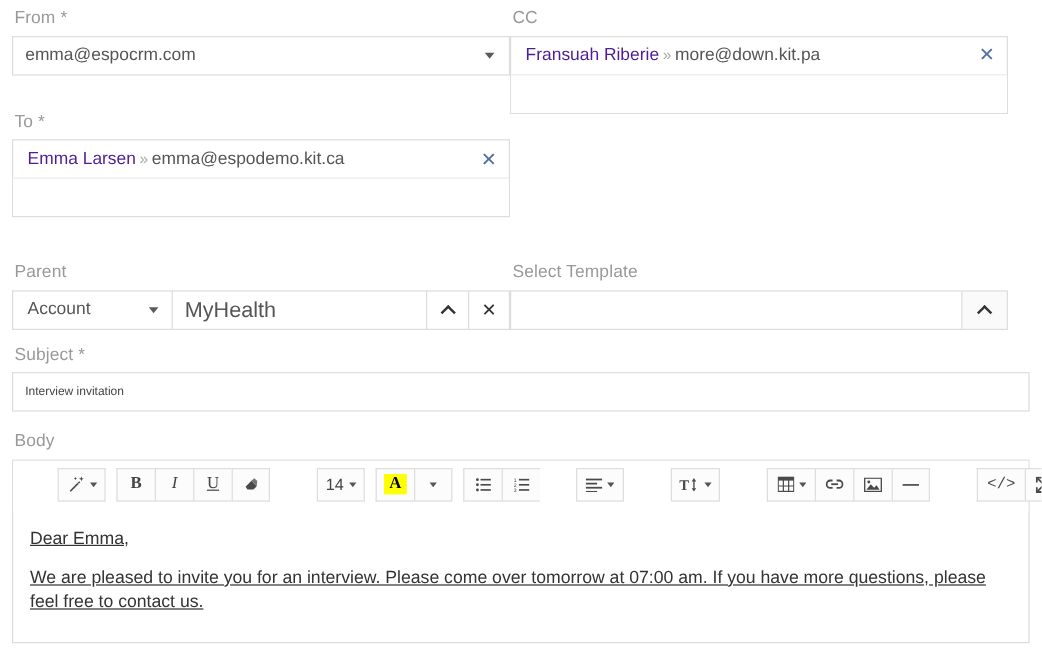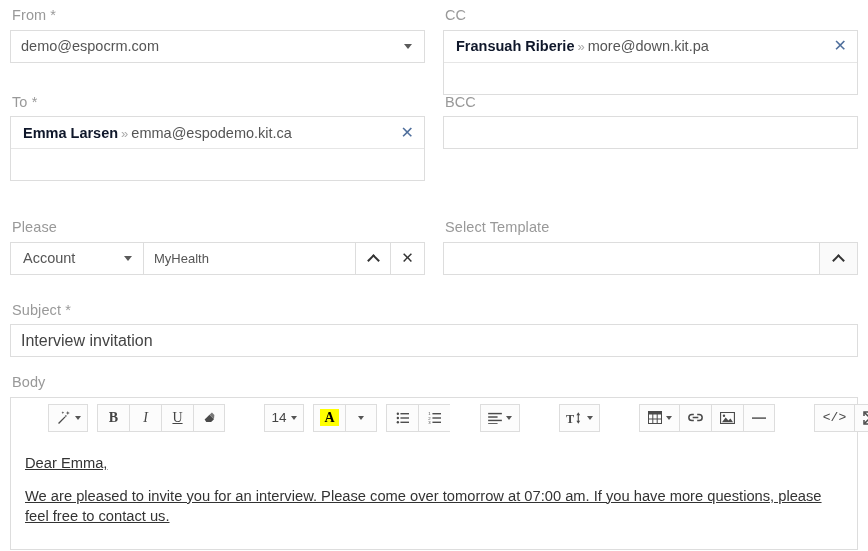--- a/index.html
+++ b/index.html
@@ -5,21 +5,21 @@
   * { box-sizing: border-box; }
   html, body {
     margin: 0; padding: 0;
     width: 868px; height: 551px;
     background: #ffffff;
     font-family: "Liberation Sans", sans-serif;
     overflow: hidden;
   }
   .page { position: relative; width: 868px; height: 551px; padding: 0 10px; }
 
-  .row { display: flex; gap: 18px; }
+  .row { display: flex; }
   .col { width: 415px; flex: 0 0 415px; }
   .col-wide { width: 848px; flex: 0 0 848px; }
 
   .field-label {
     font-size: 14.5px;
     color: #999999;
     font-weight: 400;
     line-height: 1;
     margin: 0 0 7px 2px;
     letter-spacing: .1px;
@@ -55,21 +55,21 @@
 
   
   .linkmulti { border: 1px solid #dddddd; background:#fff; }
   .lm-item {
     display: flex; align-items: center; justify-content: space-between;
     height: 32px; padding: 0 10px 0 12px;
     border-bottom: 1px solid #e6e6e6;
     font-size: 14.5px; color: #555555;
     white-space: nowrap; overflow: hidden;
   }
-  .lm-item .nm { color:#0f172a;font-weight:bold; }
+  .lm-item .nm { color:#4c1d95; }
   .lm-item .sep { color:#aaaaaa; padding: 0 3px; font-size: 13px; }
   .lm-item .em { color:#555; }
   .lm-x {
     color: #4f6f9c; font-size: 16px; font-weight: bold; line-height: 1;
     cursor: pointer; padding-left: 8px; font-family: "DejaVu Sans", sans-serif;
   }
   .lm-input { height: 31px; background:#fff; }
   .plainbox { border:1px solid #dddddd; background:#fff; height:33px; }
 
   
@@ -77,21 +77,21 @@
   .group .seg-select {
     width: 133px; flex: 0 0 133px;
     border: 1px solid #dddddd; border-right: none;
     height: 33px; display:flex; align-items:center; justify-content: space-between;
     padding: 0 9px 0 12px; font-size:14.5px; color:#555; background:#fff;
   }
   .group .seg-text {
     flex: 1 1 auto;
     border: 1px solid #dddddd; border-right: none;
     height: 33px; display:flex; align-items:center; padding: 0 10px;
-    font-size:13px; color:#555; background:#fff;
+    font-size:18px; color:#555; background:#fff;
   }
   .btn-sq {
     width: 35px; flex: 0 0 35px; height: 33px;
     border: 1px solid #dddddd; border-right: none;
     background: #ffffff;
     display:flex; align-items:center; justify-content:center;
     cursor: pointer;
   }
   .btn-sq:last-child { border-right: 1px solid #dddddd; }
   .chev-up {
@@ -103,21 +103,21 @@
             font-family:"DejaVu Sans", sans-serif; }
 
   .tpl-group { display:flex; }
   .tpl-input { flex:1 1 auto; border:1px solid #dddddd; border-right:none; height:33px; background:#fff; }
   .tpl-btn { width:39px; flex:0 0 39px; height:33px; border:1px solid #dddddd;
              background:#fafafa; display:flex; align-items:center; justify-content:center; cursor:pointer; }
 
   .subject-input {
     border:1px solid #dddddd; background:#fff; height:33px;
     display:flex; align-items:center; padding: 0 10px;
-    font-size:16px; color:#444444;
+    font-size:10px; color:#444444;
   }
 
   
   .editor { border: 1px solid #dddddd; background: #ffffff; }
   .toolbar {
     display: flex; align-items: center; gap: 9px;
     padding: 6px 7px; background: #ffffff;
     border-bottom: 1px solid #ffffff;
   }
   .tgroup { display: flex; }
@@ -143,21 +143,21 @@
 </style>
 </head>
 <body>
 
 <div class="page">
 
   <div class="row" style="margin-top:8px;">
     <div class="col">
       <div class="field-label">From *</div>
       <div class="control sel">
-        <span>demo@espocrm.com</span>
+        <span>emma@espocrm.com</span>
         <span class="caret-down"></span>
       </div>
     </div>
 
     <div class="col">
       <div class="field-label">CC</div>
       <div class="linkmulti">
         <div class="lm-item">
           <span>
             <span class="nm">Fransuah Riberie</span><span class="sep">»</span><span class="em">more@down.kit.pa</span>
@@ -176,29 +176,25 @@
         <div class="lm-item">
           <span>
             <span class="nm">Emma Larsen</span><span class="sep">»</span><span class="em">emma@espodemo.kit.ca</span>
           </span>
           <span class="lm-x">✕</span>
         </div>
         <div class="lm-input"></div>
       </div>
     </div>
 
-    <div class="col">
-      <div class="field-label">BCC</div>
-      <div class="plainbox"></div>
-    </div>
   </div>
 
   <div class="row" style="margin-top:39px;">
     <div class="col">
-      <div class="field-label">Please</div>
+      <div class="field-label">Parent</div>
       <div class="group">
         <div class="seg-select">
           <span>Account</span>
           <span class="caret-down"></span>
         </div>
         <div class="seg-text">
           <span>MyHealth</span>
         </div>
         <div class="btn-sq">
           <span class="chev-up"></span>
@@ -213,21 +209,21 @@
       <div class="field-label">Select Template</div>
       <div class="tpl-group">
         <div class="tpl-input"></div>
         <div class="tpl-btn">
           <span class="chev-up"></span>
         </div>
       </div>
     </div>
   </div>
 
-  <div class="row" style="margin-top:28px;">
+  <div class="row" style="margin-top:14px;">
     <div class="col-wide">
       <div class="field-label">Subject *</div>
       <div class="subject-input">
         <span>Interview invitation</span>
       </div>
     </div>
   </div>
 
   <div class="row" style="margin-top:18px;">
     <div class="col-wide">

